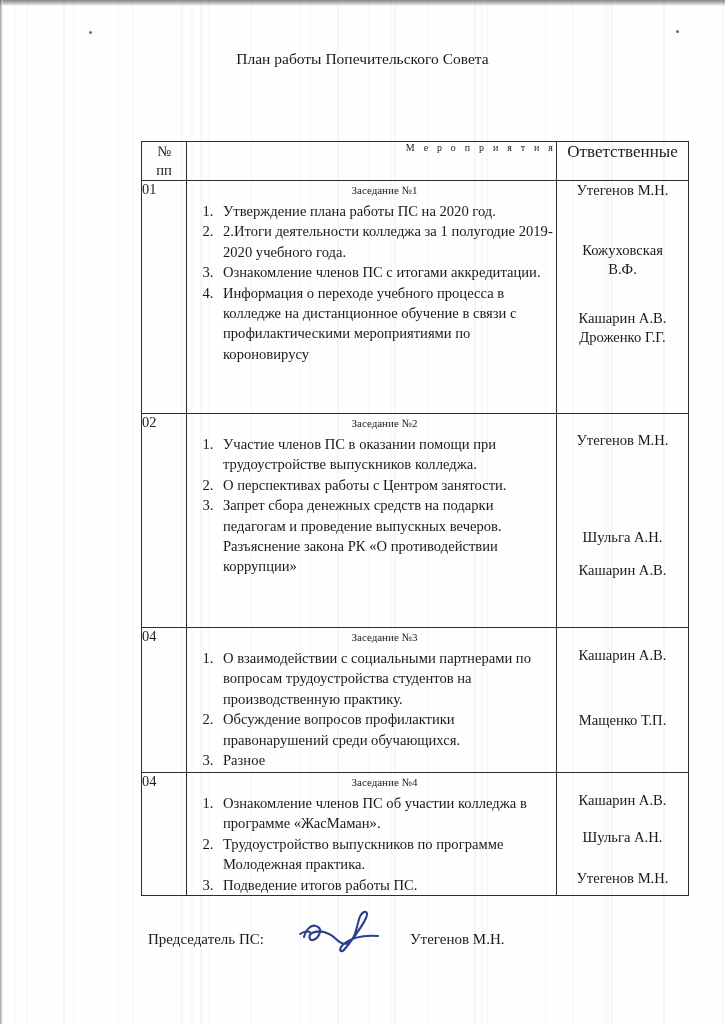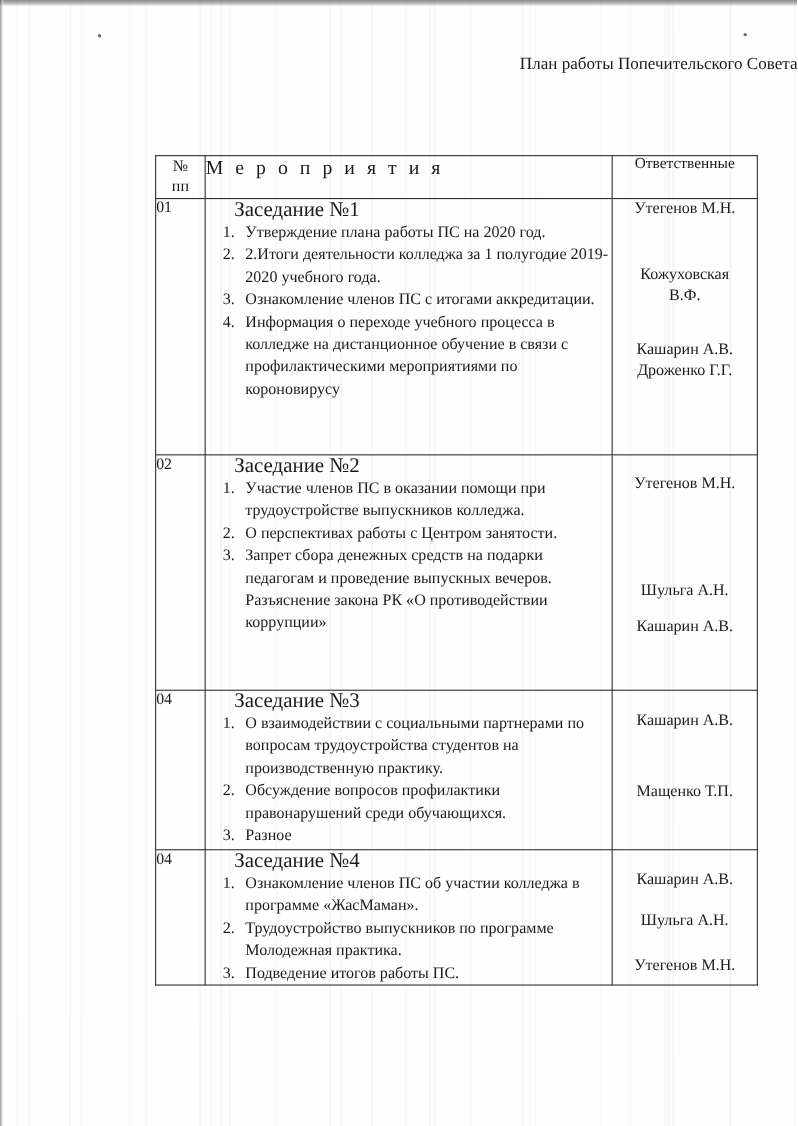--- a/index.html
+++ b/index.html
@@ -45,21 +45,21 @@
     background: linear-gradient(90deg, #3a3a3a 0%, #cfcfcf 70%, #ffffff 100%);
     opacity: .5;
   }
   .speck { position: absolute; background: #6a6a6a; border-radius: 50%; }
 
   
   .title-block {
     position: absolute;
     left: 0; right: 0;
     top: 48px;
-    text-align: right;
+    text-align: center;
     font-size: 15.5px;
     line-height: 21.5px;
   }
   .title-block .tline { display: block; white-space: pre; }
 
   
   .doc-table {
     position: absolute;
     left: 141px;
     top: 141px;
@@ -78,41 +78,42 @@
   .col-event { width: 370px; }
   .col-resp  { width: 132px; }
 
   .hdr-no {
     text-align: center;
     font-size: 14.6px;
     line-height: 19px;
     padding: 3px 0 4px 0;
   }
   .hdr-event {
-    text-align: left;
+    text-align: right;
     letter-spacing: 3.2px;
-    font-size: 18px;
+    font-size: 10px;
     padding: 5px 0 0 0;
   }
   .hdr-resp {
     text-align: center;
-    font-size: 14px;
+    font-size: 17px;
     padding: 5px 0 0 0;
   }
 
   .cell-no {
     text-align: left;
     padding: 3px 0 0 6px;
     font-size: 14.4px;
   }
   .cell-event { padding: 3px 8px 6px 8px; }
   .cell-resp  { padding: 3px 4px 6px 4px; text-align: center; }
 
   .meeting-head {
-    font-size: 19px;
+    text-align: center;
+    font-size: 11px;
     line-height: 19px;
     margin: 0 0 1px 0;
     padding-left: 26px;
   }
   ol.items {
     margin: 0;
     padding: 0 0 0 30px;
     list-style-position: outside;
   }
   ol.items > li {
@@ -261,14 +262,24 @@
             <div class="resp-line">Кашарин А.В.</div>
             <span class="resp-spacer" style="height: 18px;"></span>
             <div class="resp-line">Шульга А.Н.</div>
             <span class="resp-spacer" style="height: 22px;"></span>
             <div class="resp-line">Утегенов М.Н.</div>
           </td>
         </tr>
       </tbody>
   </table>
 
+  <div class="footer">
+    <span class="sig-label">Председатель ПС:</span>
+    <svg class="signature" viewBox="0 0 110 48">
+      <path d="M8,30 C10,22 16,16 22,20 C27,23 22,32 17,33 C13,34 12,28 16,26 C24,22 34,26 40,32
+               C44,36 48,38 52,36 C58,33 60,24 62,16 C63,11 64,7 68,5 C71,4 72,7 70,11
+               C66,20 58,30 52,38 C49,42 47,45 45,44 C43,43 45,39 49,36 C57,30 70,28 82,29" fill="none" stroke="#2b3f8c" stroke-width="2.1" stroke-linecap="round" stroke-linejoin="round"></path>
+      <path d="M4,27 C7,25 11,24 14,25" fill="none" stroke="#2b3f8c" stroke-width="1.9" stroke-linecap="round"></path>
+    </svg>
+    <span class="sig-name">Утегенов М.Н.</span>
+  </div>
 
 </div>
 
 </body></html>

